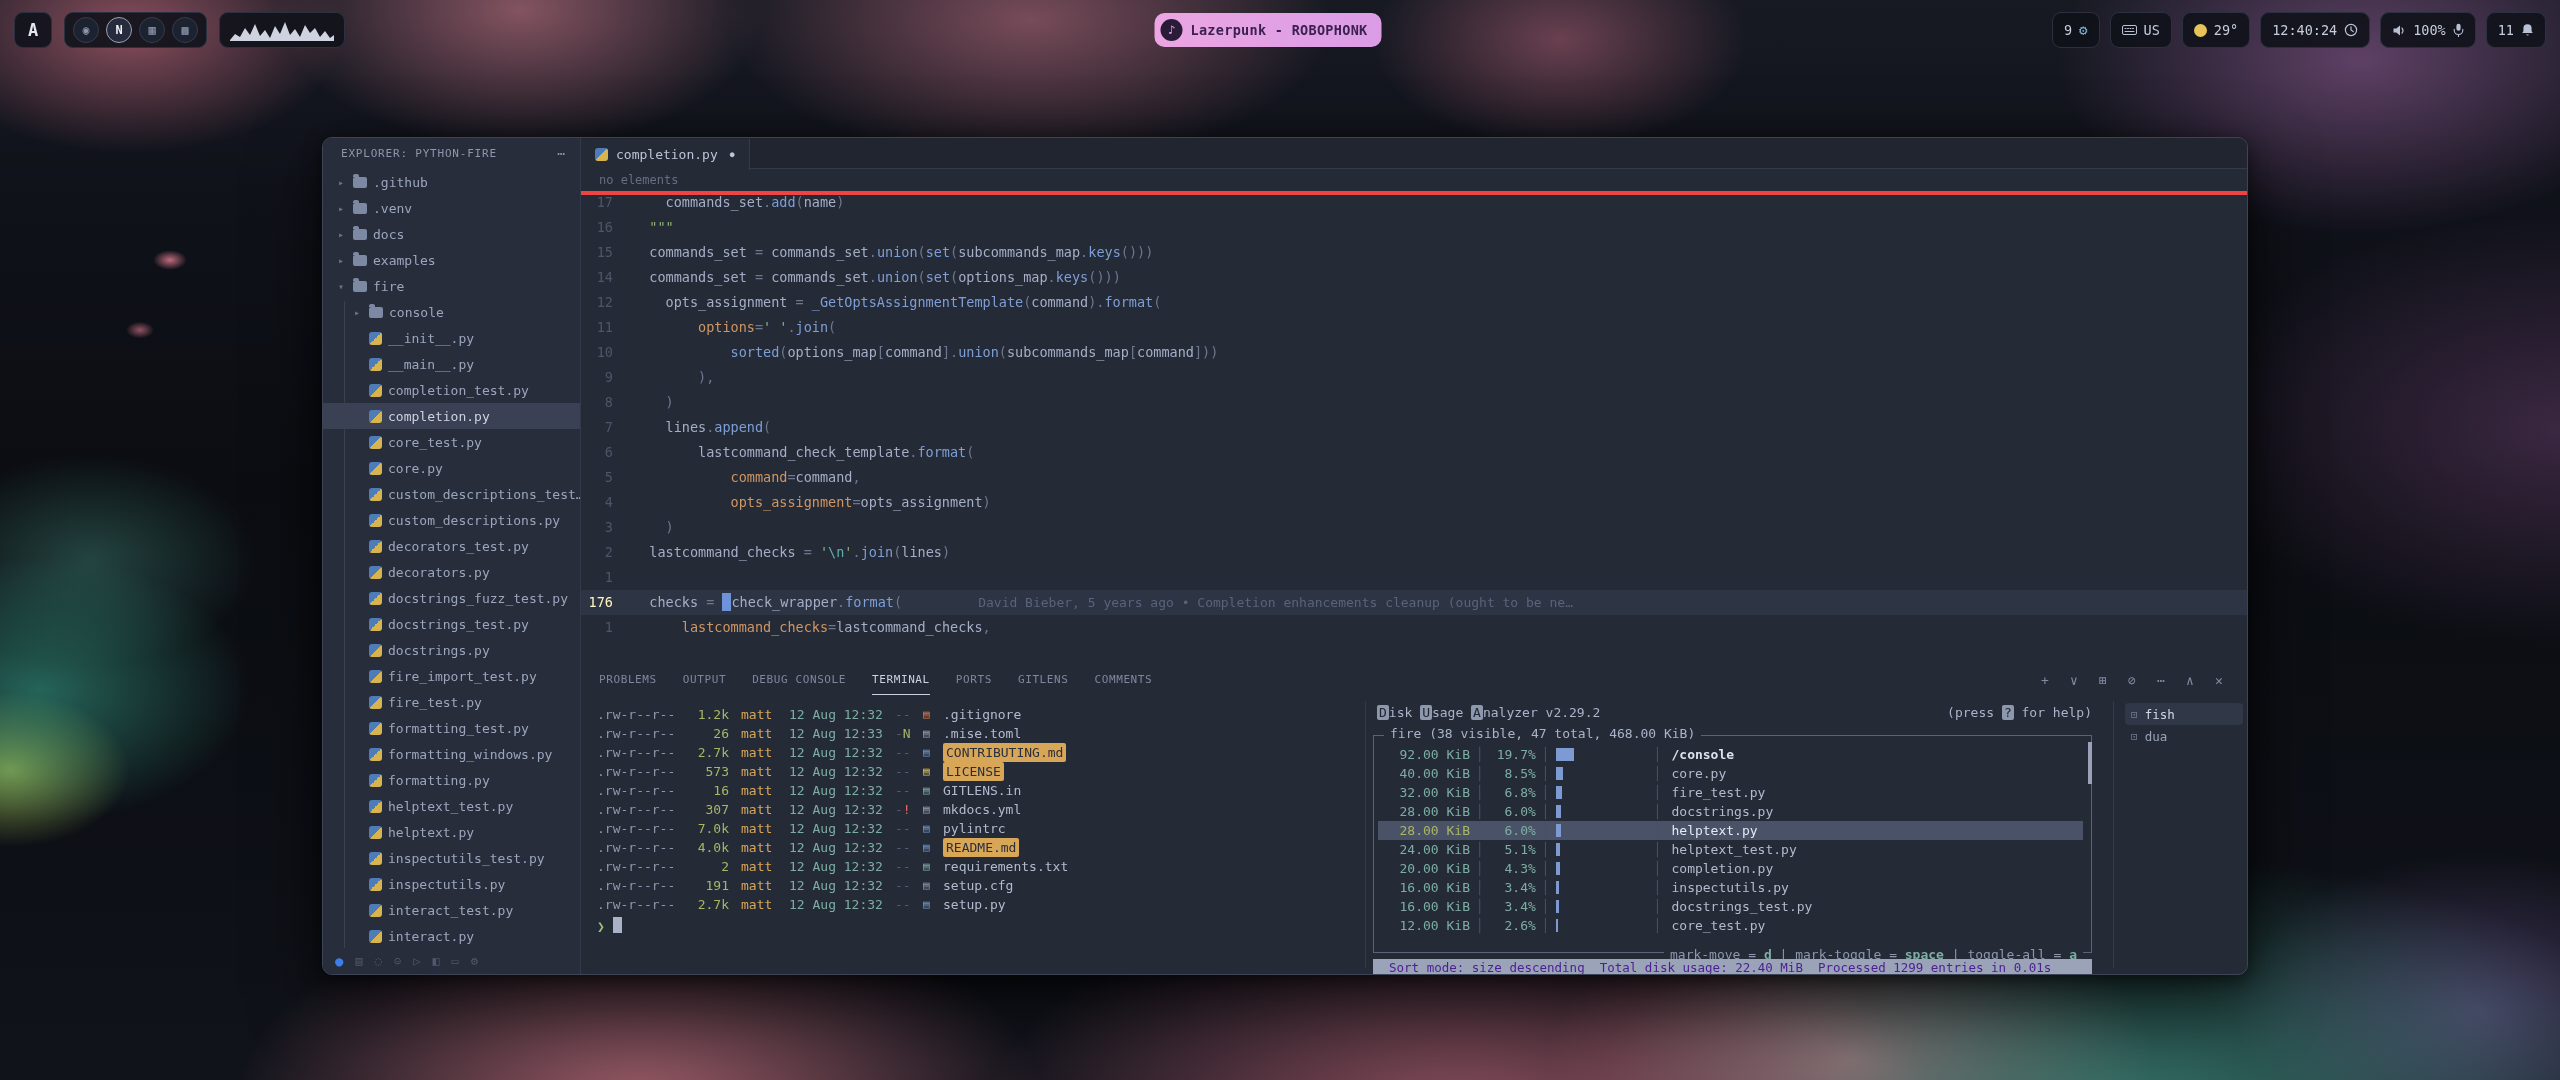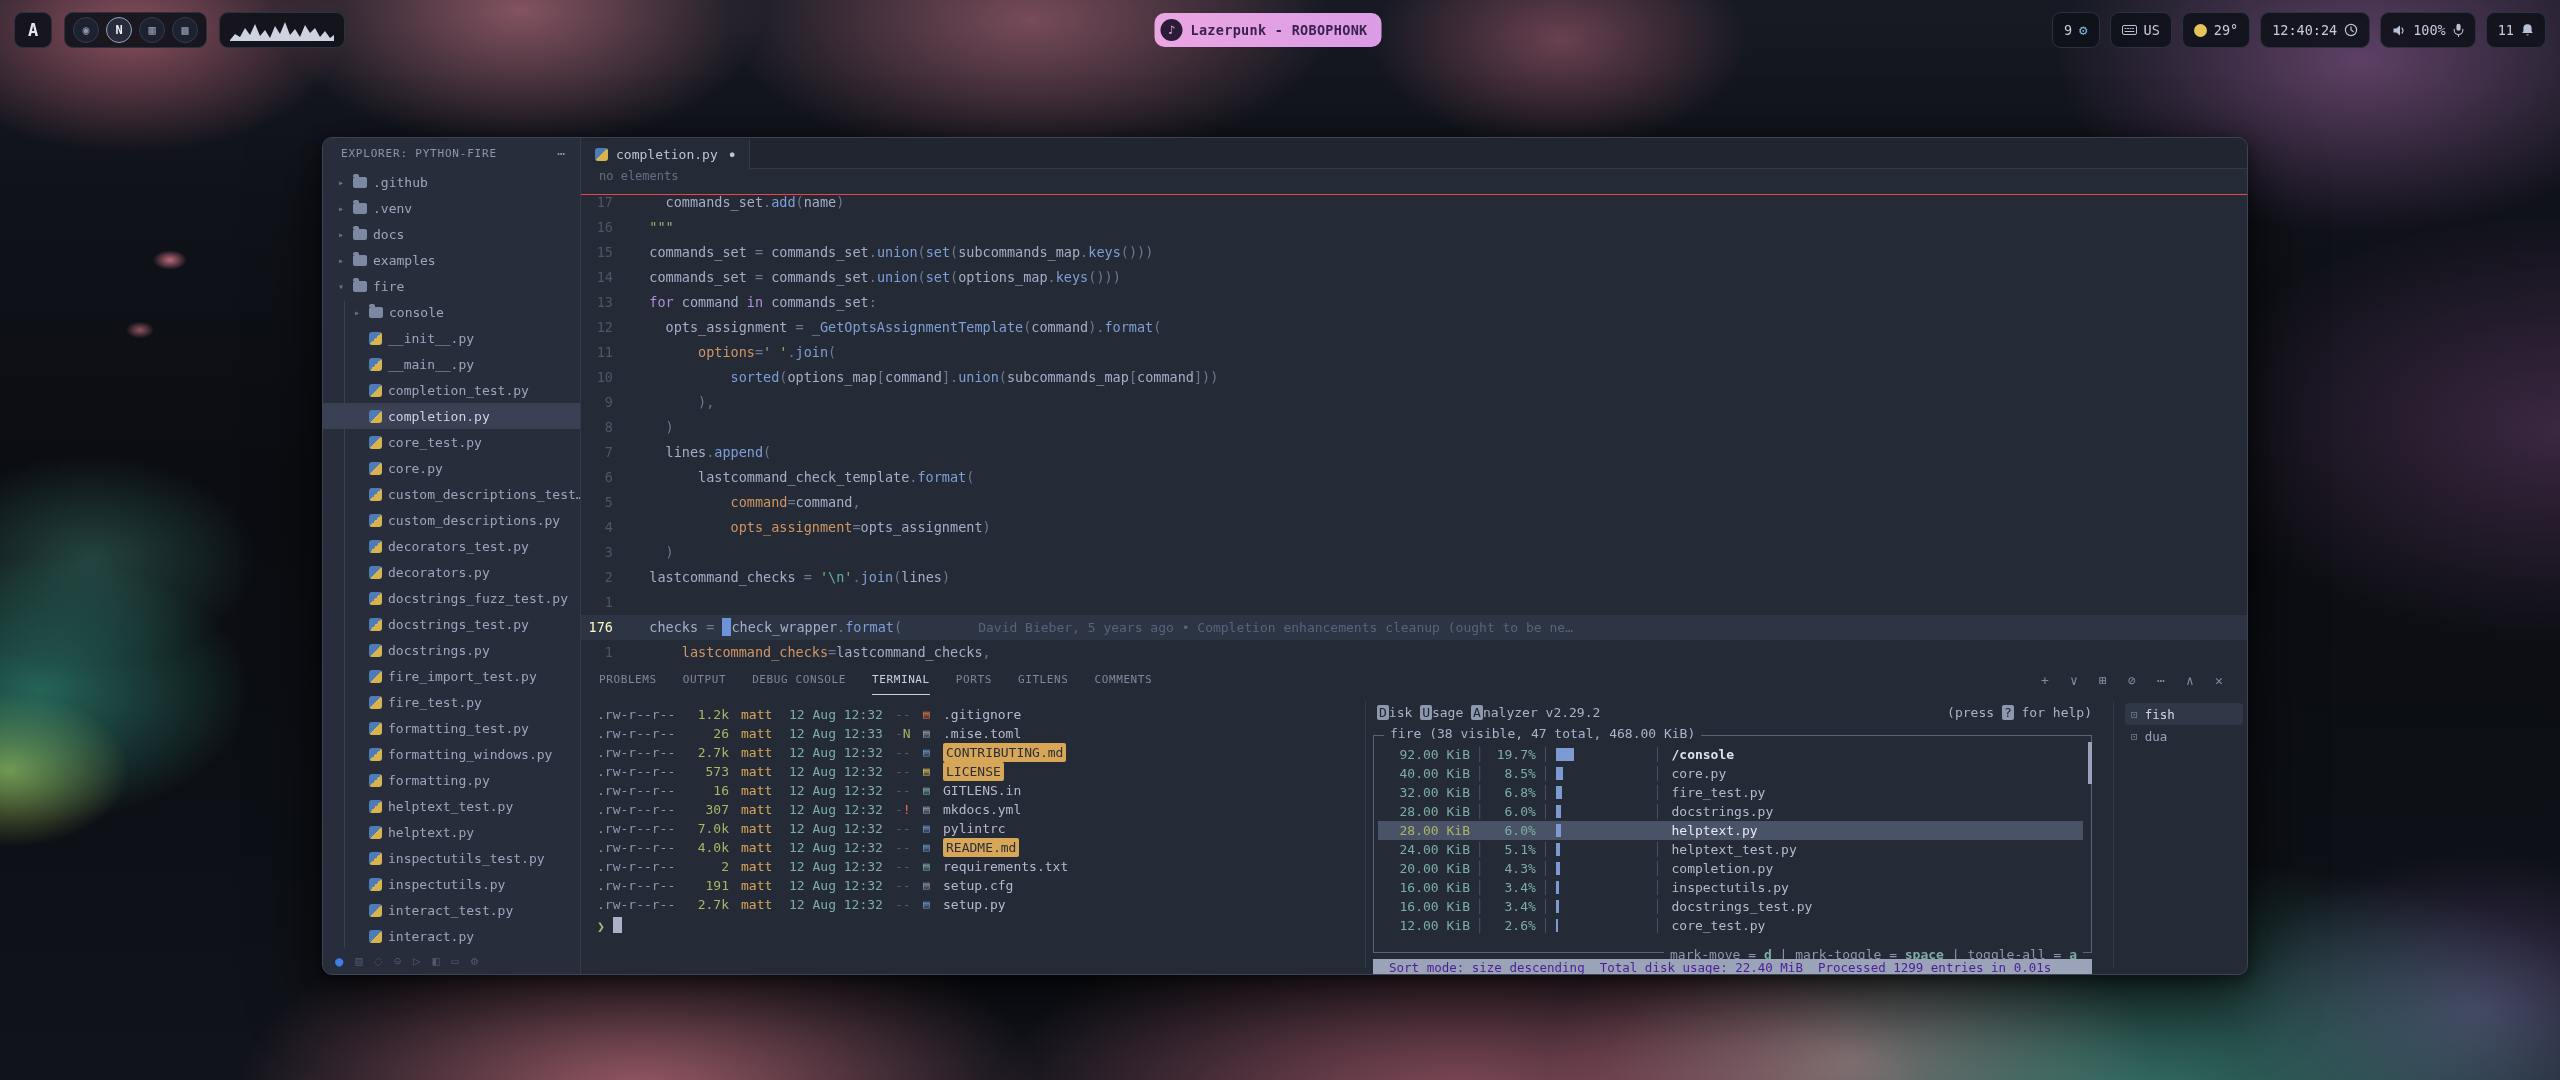--- a/index.html
+++ b/index.html
@@ -54,21 +54,21 @@
 .icon-folder{width:14px;height:11px;background:#7d88a3;border-radius:2px;position:relative;flex:none}
 .icon-folder::before{content:"";position:absolute;top:-3px;left:0;width:6px;height:3px;background:inherit;border-radius:2px 2px 0 0}
 .icon-py{width:13px;height:13px;border-radius:3px;background:linear-gradient(135deg,#4e7cb8 50%,#d8b44e 50%);flex:none;display:inline-block}
 .sb-activity{position:absolute;bottom:0;left:0;right:0;height:26px;display:flex;align-items:center;gap:12px;padding:0 12px}
 .act{color:#4f586e;font-size:12px}
 .act-account{color:#3f7de8;font-size:14px}
 .tabbar{position:absolute;left:258px;right:0;top:0;height:31px;background:#21252f;border-bottom:1px solid #333a4a;display:flex}
 .tab{position:relative;top:1px;height:31px;display:inline-flex;align-items:center;gap:8px;padding:0 14px;background:#252a37;border-right:1px solid #333a4a;font-size:13px;color:#bcc5d7}
 .tab .dot{font-size:8px;color:#bcc5d7;margin-left:4px}
 .main{position:absolute;left:258px;right:0;top:31px;bottom:0}
-.breadcrumb{height:26px;display:flex;align-items:flex-start;padding-left:18px;font-size:12px;color:#646e84;border-bottom:1px solid #ef4444}
+.breadcrumb{height:26px;display:flex;align-items:center;padding-left:18px;font-size:12px;color:#646e84;border-bottom:4px solid #ef4444}
 
 .code{position:absolute;top:26px;left:0;right:0;height:470px;overflow:hidden}
 .code-line{display:flex;height:25px;line-height:25px;font-size:13.5px;white-space:pre}
 .code-line.clip{height:20px;overflow:hidden;align-items:flex-end}
 .code-line.current{background:#2d3443}
 .gutter{width:52px;text-align:right;padding-right:20px;color:#4d5669;flex:none}
 .code-line.current .gutter{color:#fef9c3}
 .tk-t{color:#a4aec6}.tk-k{color:#b08ede}.tk-f{color:#7e9ed6}.tk-s{color:#8fb573}.tk-a{color:#cf9664}.tk-p{color:#6d7890}.tk-e{color:#5fb0a5}
 .cursor{display:inline-block;width:9px;height:18px;background:#6f93d8;vertical-align:-4px}
 .blame{color:#59637b;margin-left:76px;font-size:13px}
@@ -387,21 +387,20 @@
 
   <div class="main">
     <div class="breadcrumb">
       <span>no elements</span>
     </div>
     <div class="code">
         <div class="code-line clip"><span class="gutter">17</span><span class="lc"><span class="tk-t">    commands_set</span><span class="tk-p">.</span><span class="tk-f">add</span><span class="tk-p">(</span><span class="tk-t">name</span><span class="tk-p">)</span></span></div>
         <div class="code-line"><span class="gutter">16</span><span class="lc"><span class="tk-s">  """</span></span></div>
         <div class="code-line"><span class="gutter">15</span><span class="lc"><span class="tk-t">  commands_set </span><span class="tk-p">= </span><span class="tk-t">commands_set</span><span class="tk-p">.</span><span class="tk-f">union</span><span class="tk-p">(</span><span class="tk-f">set</span><span class="tk-p">(</span><span class="tk-t">subcommands_map</span><span class="tk-p">.</span><span class="tk-f">keys</span><span class="tk-p">()))</span></span></div>
         <div class="code-line"><span class="gutter">14</span><span class="lc"><span class="tk-t">  commands_set </span><span class="tk-p">= </span><span class="tk-t">commands_set</span><span class="tk-p">.</span><span class="tk-f">union</span><span class="tk-p">(</span><span class="tk-f">set</span><span class="tk-p">(</span><span class="tk-t">options_map</span><span class="tk-p">.</span><span class="tk-f">keys</span><span class="tk-p">()))</span></span></div>
-        <div class="code-line"><span class="gutter">13</span><span class="lc"><span class="tk-k">  for </span><span class="tk-t">command </span><span class="tk-k">in </span><span class="tk-t">commands_set</span><span class="tk-p">:</span></span></div>
         <div class="code-line"><span class="gutter">12</span><span class="lc"><span class="tk-t">    opts_assignment </span><span class="tk-p">= </span><span class="tk-f">_GetOptsAssignmentTemplate</span><span class="tk-p">(</span><span class="tk-t">command</span><span class="tk-p">).</span><span class="tk-f">format</span><span class="tk-p">(</span></span></div>
         <div class="code-line"><span class="gutter">11</span><span class="lc"><span class="tk-a">        options</span><span class="tk-p">=</span><span class="tk-s">' '</span><span class="tk-p">.</span><span class="tk-f">join</span><span class="tk-p">(</span></span></div>
         <div class="code-line"><span class="gutter">10</span><span class="lc"><span class="tk-f">            sorted</span><span class="tk-p">(</span><span class="tk-t">options_map</span><span class="tk-p">[</span><span class="tk-t">command</span><span class="tk-p">].</span><span class="tk-f">union</span><span class="tk-p">(</span><span class="tk-t">subcommands_map</span><span class="tk-p">[</span><span class="tk-t">command</span><span class="tk-p">]))</span></span></div>
         <div class="code-line"><span class="gutter">9</span><span class="lc"><span class="tk-p">        ),</span></span></div>
         <div class="code-line"><span class="gutter">8</span><span class="lc"><span class="tk-p">    )</span></span></div>
         <div class="code-line"><span class="gutter">7</span><span class="lc"><span class="tk-t">    lines</span><span class="tk-p">.</span><span class="tk-f">append</span><span class="tk-p">(</span></span></div>
         <div class="code-line"><span class="gutter">6</span><span class="lc"><span class="tk-t">        lastcommand_check_template</span><span class="tk-p">.</span><span class="tk-f">format</span><span class="tk-p">(</span></span></div>
         <div class="code-line"><span class="gutter">5</span><span class="lc"><span class="tk-a">            command</span><span class="tk-p">=</span><span class="tk-t">command</span><span class="tk-p">,</span></span></div>
         <div class="code-line"><span class="gutter">4</span><span class="lc"><span class="tk-a">            opts_assignment</span><span class="tk-p">=</span><span class="tk-t">opts_assignment</span><span class="tk-p">)</span></span></div>
         <div class="code-line"><span class="gutter">3</span><span class="lc"><span class="tk-p">    )</span></span></div>

